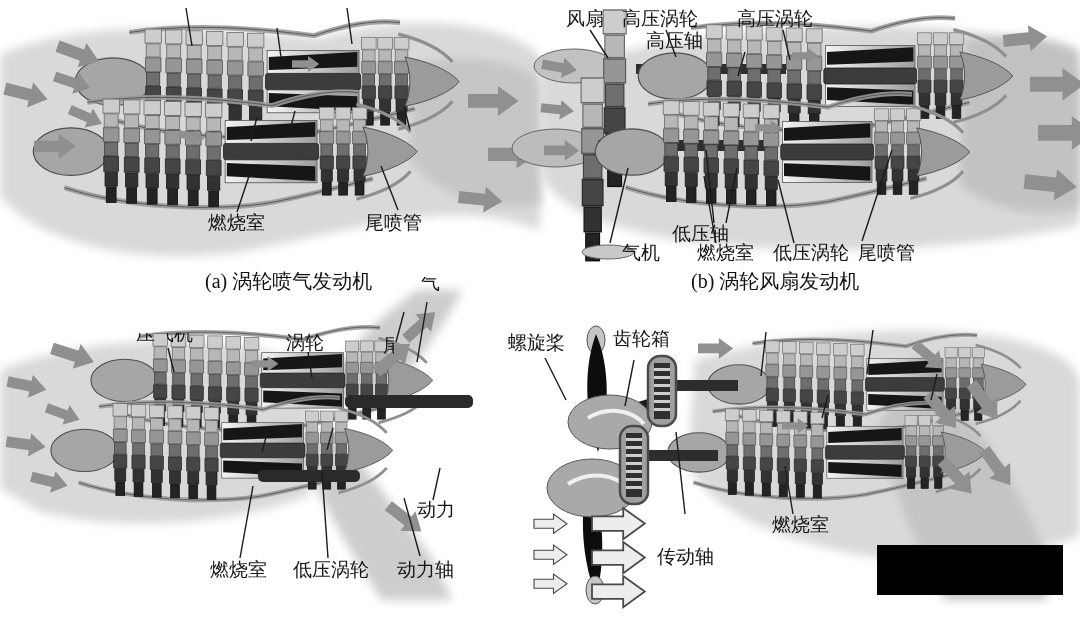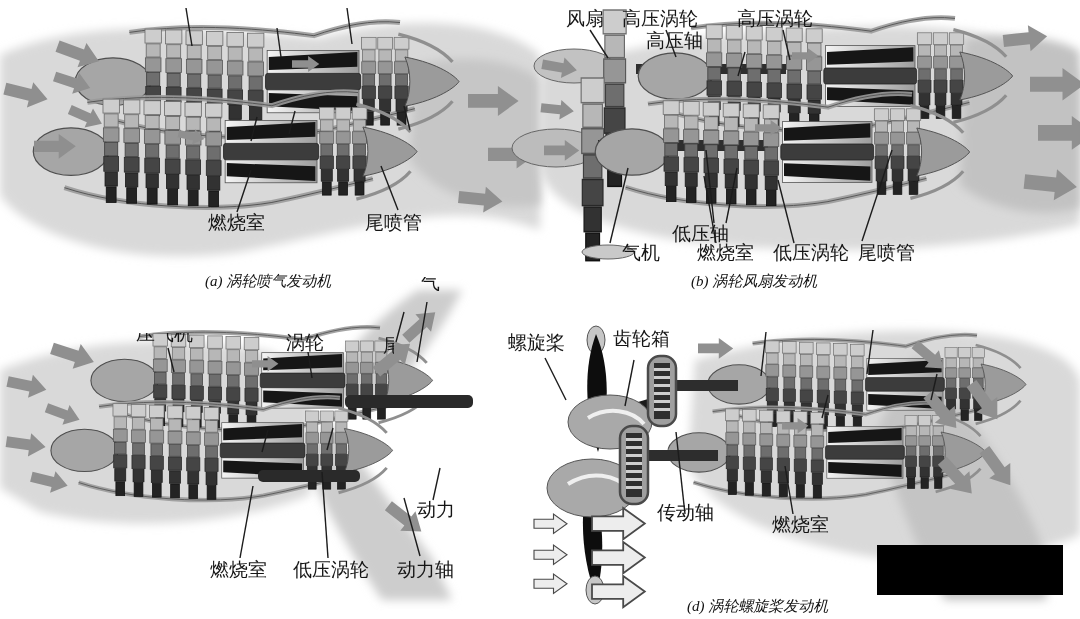--- a/index.html
+++ b/index.html
@@ -1,22 +1,22 @@
 <!DOCTYPE html>
 <html><head>
 <meta charset="utf-8">
 <style>
   html,body{margin:0;padding:0;background:#fff;}
   .stage{position:relative;width:1080px;height:619px;background:#ffffff;overflow:hidden;
          font-family:"Liberation Serif", serif;}
   .panel{position:absolute;overflow:visible;}
   .lbl{position:absolute;font-size:19px;line-height:20px;color:#151515;white-space:nowrap;
        font-family:Liberation Mono, monospace;text-align:right;}
-  .cap{position:absolute;font-size:15px;line-height:21px;color:#111;white-space:nowrap;
-       font-family:"Liberation Serif", serif;font-style:italic;}
+  .cap{position:absolute;font-size:20px;line-height:21px;color:#111;white-space:nowrap;
+       font-family:"Liberation Serif", serif;}
   .clipbox{position:absolute;overflow:hidden;}
   .clipbox .lbl{position:static;display:block;}
   .leads line{stroke:#1c1c1c;stroke-width:1.4;}
   .redact{position:absolute;background:#000;}
 </style>
 </head>
 <body>
 
 <div class="stage">
 
@@ -276,19 +276,18 @@
   <div class="clipbox" style="left:418px;top:277px;width:22px;height:14px">
     <span class="lbl" style="margin-top:-3px">气</span>
   </div>
   <span class="lbl" style="left:417px;top:501px">动力</span>
   <span class="lbl" style="left:210px;top:561px">燃烧室</span>
   <span class="lbl" style="left:293px;top:561px">低压涡轮</span>
   <span class="lbl" style="left:397px;top:561px">动力轴</span>
 
   <span class="lbl" style="left:508px;top:334px">螺旋桨</span>
   <span class="lbl" style="left:613px;top:330px">齿轮箱</span>
-  <span class="lbl" style="left:657px;top:504px">传动轴</span>
+  <span class="lbl" style="left:657px;top:548px">传动轴</span>
   <span class="lbl" style="left:772px;top:516px">燃烧室</span>
-  <span class="cap" style="left:687px;top:596px">(d) 涡轮螺旋桨发动机</span>
 
   <div class="redact" style="left:877px;top:545px;width:186px;height:50px"></div>
 
 </div>
 
 </body></html>

